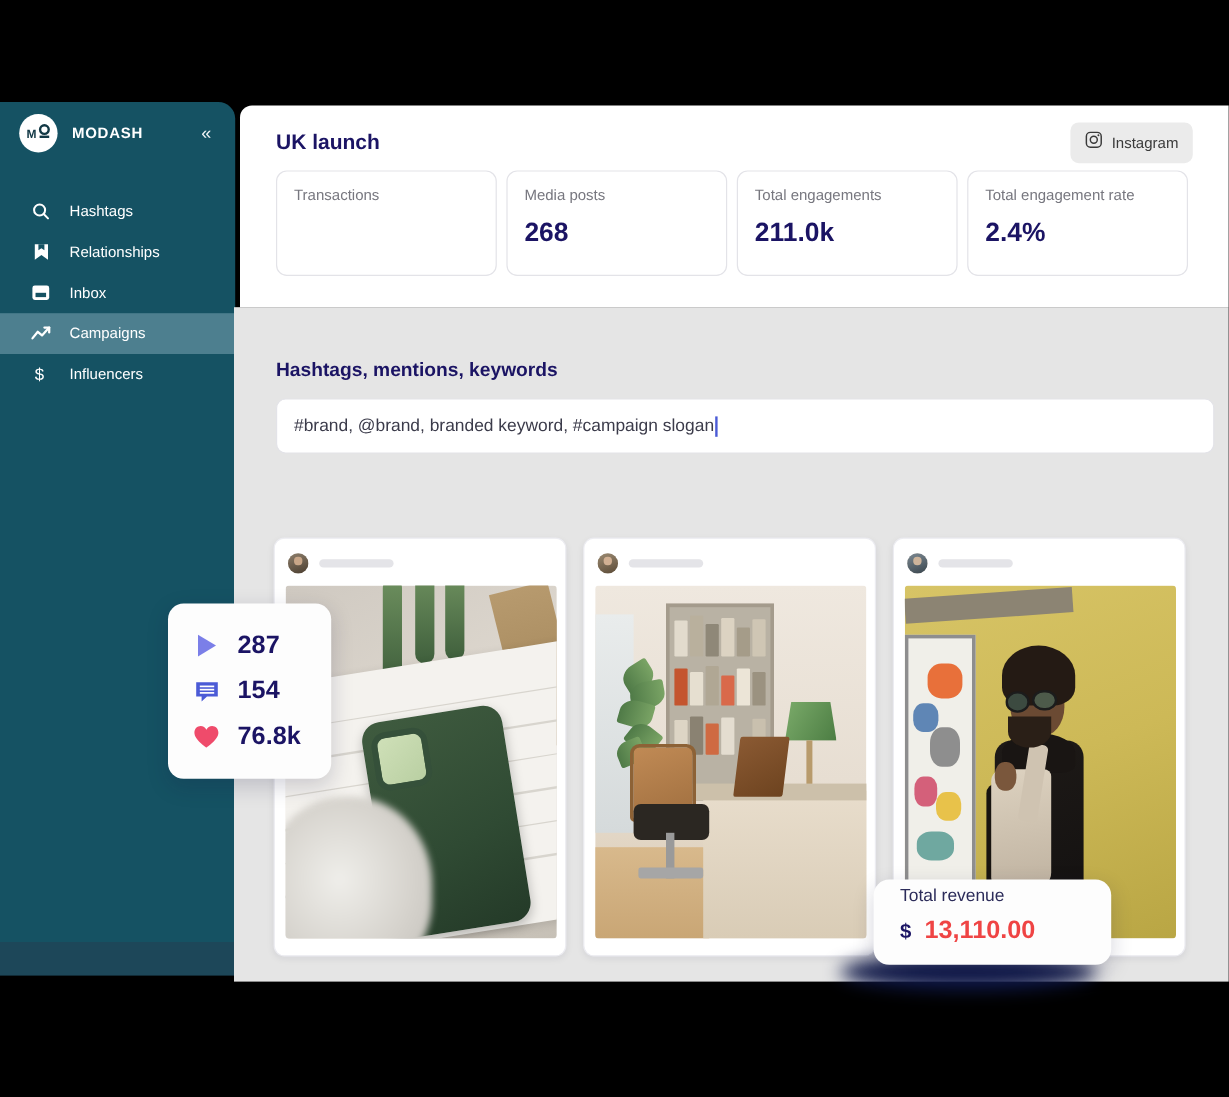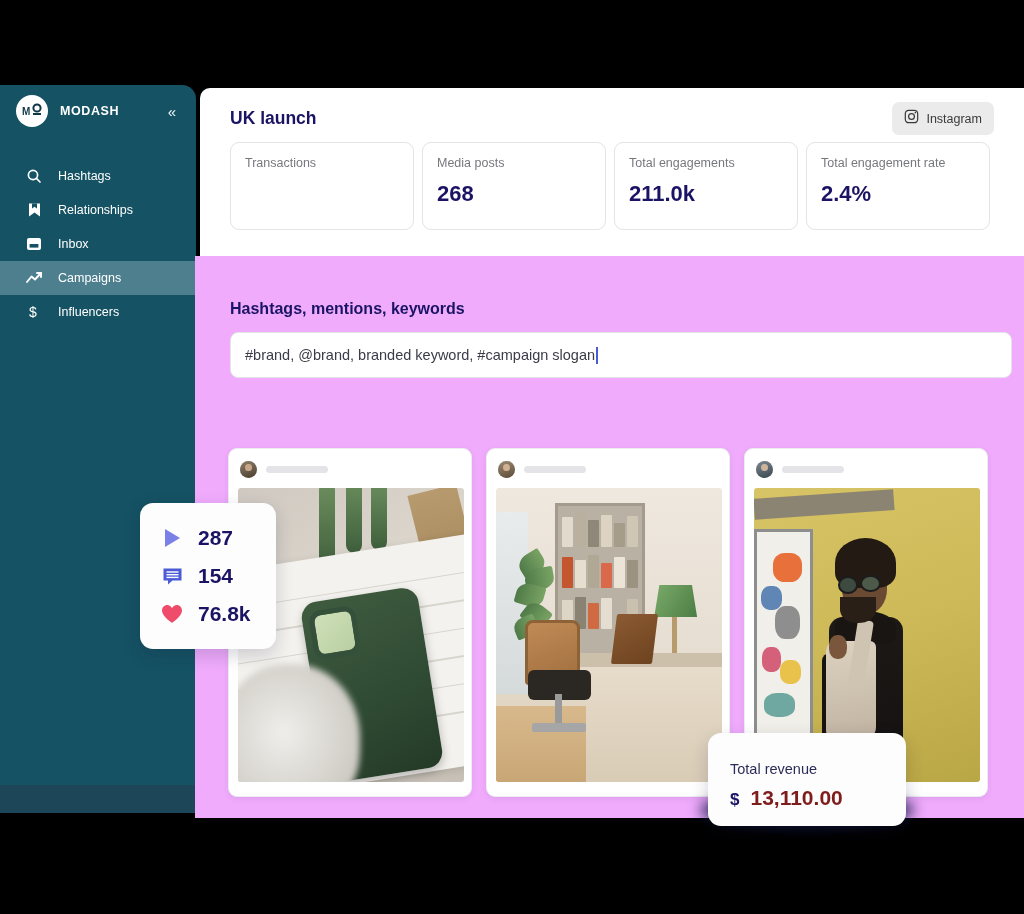--- a/index.html
+++ b/index.html
@@ -108,21 +108,21 @@
     background: #ffffff;
     border-top-left-radius: 10px;
     z-index: 25;
   }
   #panel-bottom {
     position: absolute;
     left: 195px;
     top: 256px;
     width: 829px;
     height: 562px;
-    background: #f0abfc;
+    background: #e5e5e5;
     z-index: 24;
   }
 
   
   .page-title {
     position: absolute;
     left: 30px; top: 20px;
     color: #1b1464;
     font-size: 17.5px;
     font-weight: bold;
@@ -288,34 +288,34 @@
   }
   .disc-code {
     margin-top: 13px;
     font-size: 21px;
     font-weight: bold;
     color: #1b1464;
     letter-spacing: 0.3px;
   }
 
   #revenue-card {
-    left: 708px; top: 733px;
+    left: 728px; top: 733px;
     width: 198px;
-    padding: 28px 0 16px 22px;
+    padding: 6px 0 16px 22px;
   }
   .rev-label {
     font-size: 14.5px;
     color: #2c2c5a;
   }
   .rev-row {
     margin-top: 9px;
     display: flex; align-items: baseline; gap: 11px;
   }
   .rev-cur { font-size: 17px; font-weight: bold; color: #1b1464; }
-  .rev-val { font-size: 21px; font-weight: bold; color: #7f1d1d; }
+  .rev-val { font-size: 21px; font-weight: bold; color: #ef4444; }
 
   #revenue-shadow {
     position: absolute;
     left: 700px; top: 795px;
     width: 214px; height: 30px;
     border-radius: 50%;
     background: #111a4a;
     filter: blur(7px);
     z-index: 55;
   }

